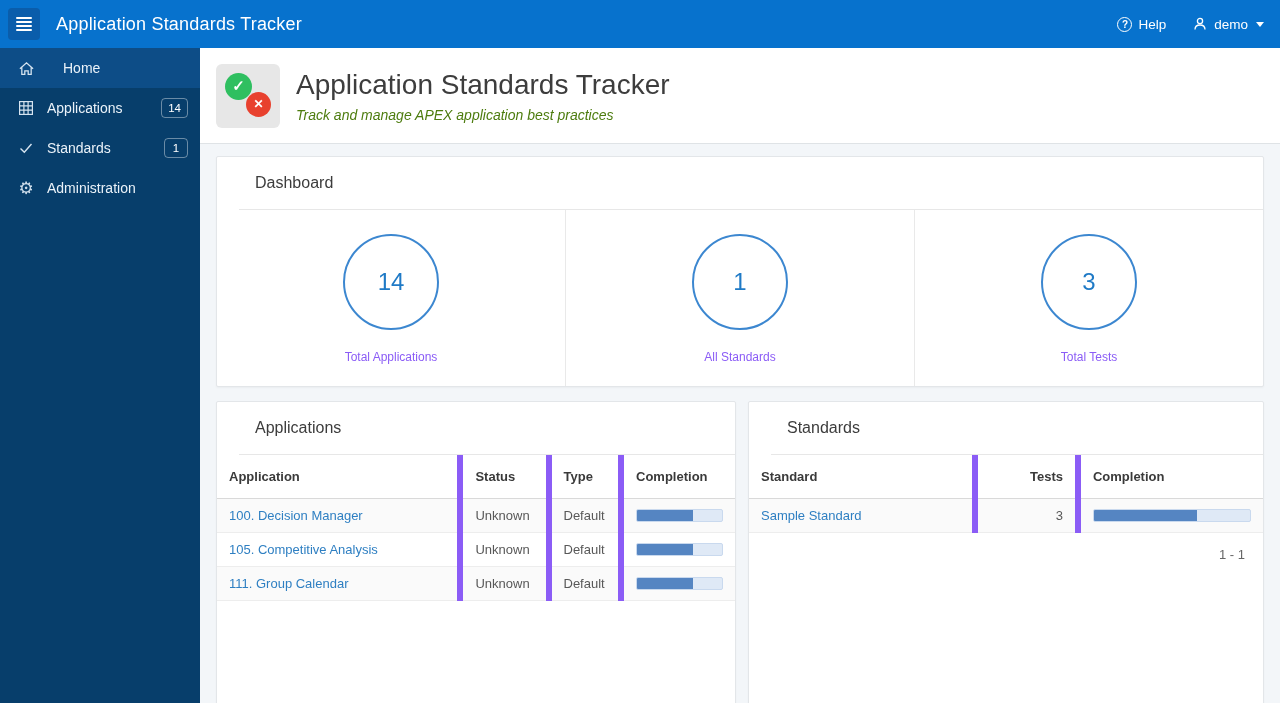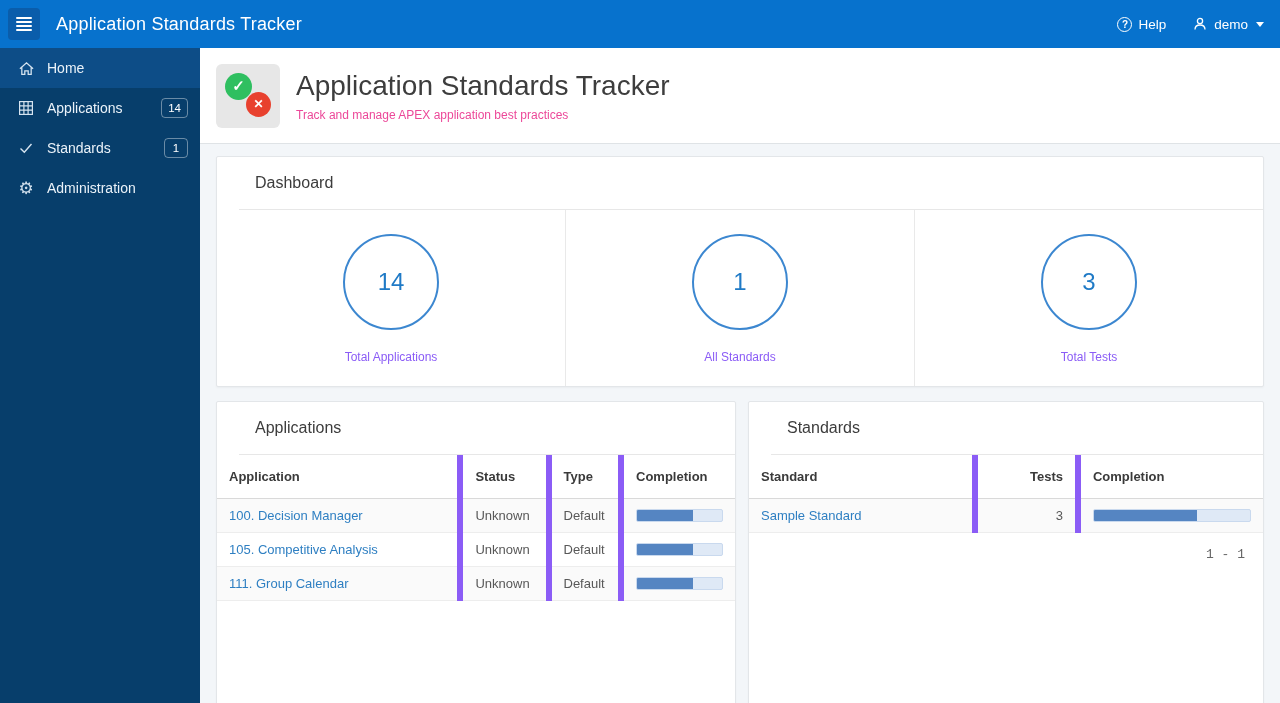--- a/index.html
+++ b/index.html
@@ -12,40 +12,40 @@
   .topbar-title { margin-left:16px; font-size:18px; font-weight:500; letter-spacing:.2px; }
   .topbar-right { margin-left:auto; display:flex; align-items:center; gap:26px; }
   .tb-link { display:flex; align-items:center; gap:6px; font-size:13.5px; color:#fff; cursor:pointer; }
   .help-icon { width:15px; height:15px; border:1.4px solid #fff; border-radius:50%; font-size:10px; font-weight:bold; display:flex; align-items:center; justify-content:center; }
   .caret { width:0; height:0; border-left:4px solid transparent; border-right:4px solid transparent; border-top:5px solid #fff; margin-left:2px; }
 
   
   .shell { display:flex; height:655px; }
   .sidebar { width:200px; background:#073e6b; flex-shrink:0; }
   .side-item { height:40px; display:flex; align-items:center; padding:0 12px 0 16px; color:#eaf2f9; font-size:14px; cursor:pointer; }
-  .side-item.active { background:#0d4d87; }
+  .side-item.active { background:#0d4d87;gap:16px; }
   .side-icon { width:20px; display:flex; justify-content:center; align-items:center; }
   .side-icon svg { display:block; }
   .gear-glyph { font-family:"DejaVu Sans", sans-serif; font-size:17px; color:#cfdeeb; line-height:1; }
   .side-label { margin-left:11px; }
   .side-badge { margin-left:auto; min-width:24px; text-align:center; border:1px solid rgba(255,255,255,.4); border-radius:4px; font-size:11.5px; padding:3px 6px; color:#fff; }
   .side-chevron { margin-left:auto; display:flex; }
 
   
   .main { flex:1; display:flex; flex-direction:column; overflow:hidden; }
   .main-header { background:#fff; border-bottom:1px solid #dfe3e6; padding:16px; display:flex; align-items:center; height:96px; flex-shrink:0; }
   .app-icon { width:64px; height:64px; background:#e7e7e7; border-radius:6px; position:relative; flex-shrink:0; }
   .check-circle, .x-circle { position:absolute; border-radius:50%; color:#fff; display:flex; align-items:center; justify-content:center; font-weight:bold; }
   .check-circle { left:9px; top:9px; width:27px; height:27px; background:#2fbf60; font-size:15px; }
   .x-circle { left:30px; top:28px; width:25px; height:25px; background:#e8412e; font-size:12px; }
   .check-circle::before { content:"✓"; }
   .x-circle::before { content:"✕"; }
   .titles { margin-left:16px; }
   .page-title { font-size:28px; font-weight:400; color:#3d3d3d; }
-  .page-subtitle { margin-top:6px; font-size:12px; color:#ec4899; }
+  .page-subtitle { margin-top:6px; font-size:14px; color:#4d7c0f;font-style:italic; }
 
   .content { padding:12px 16px; flex:1; }
 
   .panel { background:#fff; border:1px solid #e3e6e9; border-radius:2px; box-shadow:0 1px 2px rgba(0,0,0,.04); }
   .panel-title { padding:17px 16px; font-size:16px; color:#3c3c3c; border-bottom:1px solid #e7e7e7;margin-left:22px; }
 
   
   .dash-body { display:flex; }
   .dash-cell { flex:1; display:flex; flex-direction:column; align-items:center; padding:24px 0 22px; }
   .dash-cell + .dash-cell { border-left:1px solid #e9e9e9; }
@@ -65,21 +65,21 @@
   tbody tr:nth-child(odd) { background:#fafafa; }
   td a { color:#2e7fc2; text-decoration:none; }
   .col-right { text-align:right; }
 
   .apps-c1{width:47%} .apps-c2{width:17%} .apps-c3{width:14%} .apps-c4{width:22%}
   .std-c1{width:44%} .std-c2{width:20%} .std-c3{width:36%}
 
   .track { height:13px; background:#dfe9f6; border:1px solid #c9d9ee; border-radius:2px; overflow:hidden; }
   .fill { height:100%; background:#5585c2; }
 
-  .pagination { padding:14px 18px; text-align:right; font-size:13px; color:#666;font-family:Liberation Mono, monospace; }
+  .pagination { padding:14px 18px; text-align:right; font-size:13px; color:#666; }
 </style>
 </head>
 <body>
 
 <header class="topbar">
   <button class="nav-toggle">
     <span class="bar"></span>
     <span class="bar"></span>
     <span class="bar"></span>
     <span class="bar"></span>

